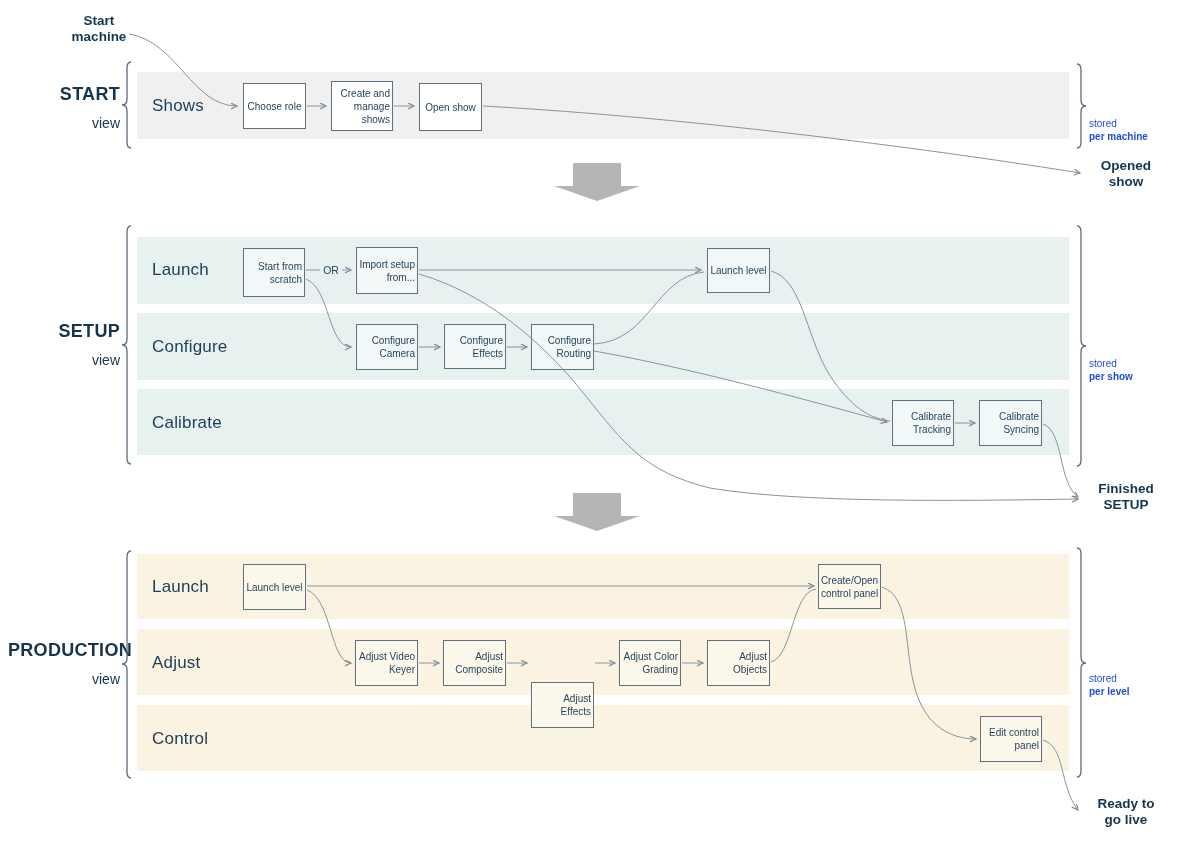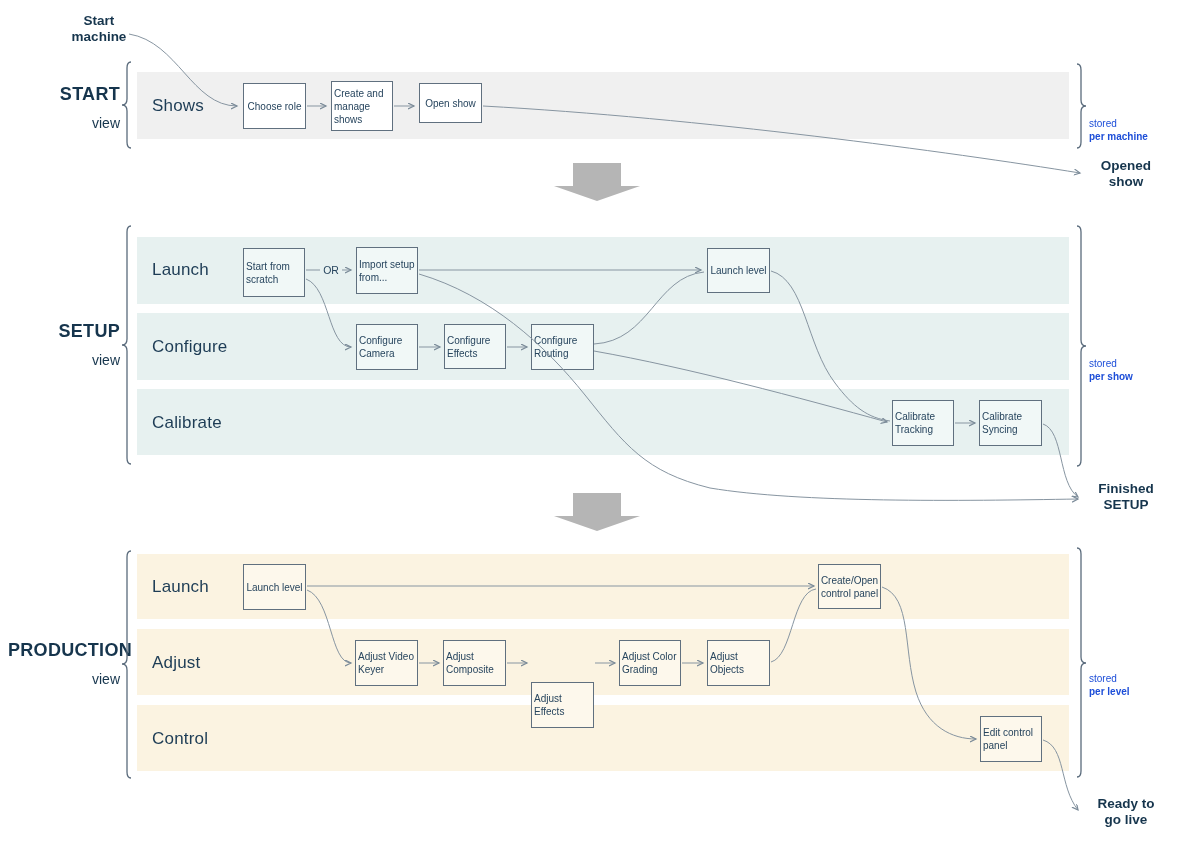--- a/index.html
+++ b/index.html
@@ -10,21 +10,21 @@
   .band{position:absolute;left:137px;width:932px;}
   .band.start{background:#f0f0f0;}
   .band.setup{background:#e7f1f0;}
   .band.prod{background:#fbf3e1;}
   .lane-label{
     position:absolute;left:152px;font-size:17px;
     color:#1d3c55;letter-spacing:.2px;
   }
   .node{
     position:absolute;border:1px solid #60707f;box-sizing:border-box;
-    display:flex;align-items:center;justify-content:center;text-align:left;
+    display:flex;align-items:center;justify-content:center;text-align:right;
     font-size:10px;line-height:1.3;color:#27455e;padding:2px;
   }
   .node.start{background:#ffffff;}
   .node.setup{background:#f1f8f7;}
   .node.prod{background:#fdf8ec;}
   .section-label{position:absolute;width:112px;text-align:right;color:#16354d;line-height:1.05;}
   .section-label .name{font-weight:bold;font-size:18px;letter-spacing:.3px;}
   .section-label .view{font-size:14px;margin-top:12px;}
   .flow-label{
     position:absolute;width:84px;text-align:center;font-weight:bold;
@@ -89,21 +89,21 @@
 machine</div>
   <div class="flow-label" style="left:1084px;top:158px;">Opened
 show</div>
   <div class="flow-label" style="left:1084px;top:481px;">Finished
 SETUP</div>
   <div class="flow-label" style="left:1084px;top:796px;">Ready to
 go live</div>
 
   <div class="node start" style="left:243px;top:83px;width:63px;height:46px;">Choose role</div>
   <div class="node start" style="left:331px;top:81px;width:62px;height:50px;">Create and manage shows</div>
-  <div class="node start" style="left:419px;top:83px;width:63px;height:40px;">Open show</div>
+  <div class="node start" style="left:419px;top:83px;width:63px;height:48px;">Open show</div>
 
   <div class="node setup" style="left:243px;top:248px;width:62px;height:49px;">Start from scratch</div>
   <div class="or-label">OR</div>
   <div class="node setup" style="left:356px;top:247px;width:62px;height:47px;">Import setup from...</div>
   <div class="node setup" style="left:707px;top:248px;width:63px;height:45px;">Launch level</div>
   <div class="node setup" style="left:356px;top:324px;width:62px;height:46px;">Configure Camera</div>
   <div class="node setup" style="left:444px;top:324px;width:62px;height:45px;">Configure Effects</div>
   <div class="node setup" style="left:531px;top:324px;width:63px;height:46px;">Configure Routing</div>
   <div class="node setup" style="left:892px;top:400px;width:62px;height:46px;">Calibrate Tracking</div>
   <div class="node setup" style="left:979px;top:400px;width:63px;height:46px;">Calibrate Syncing</div>

